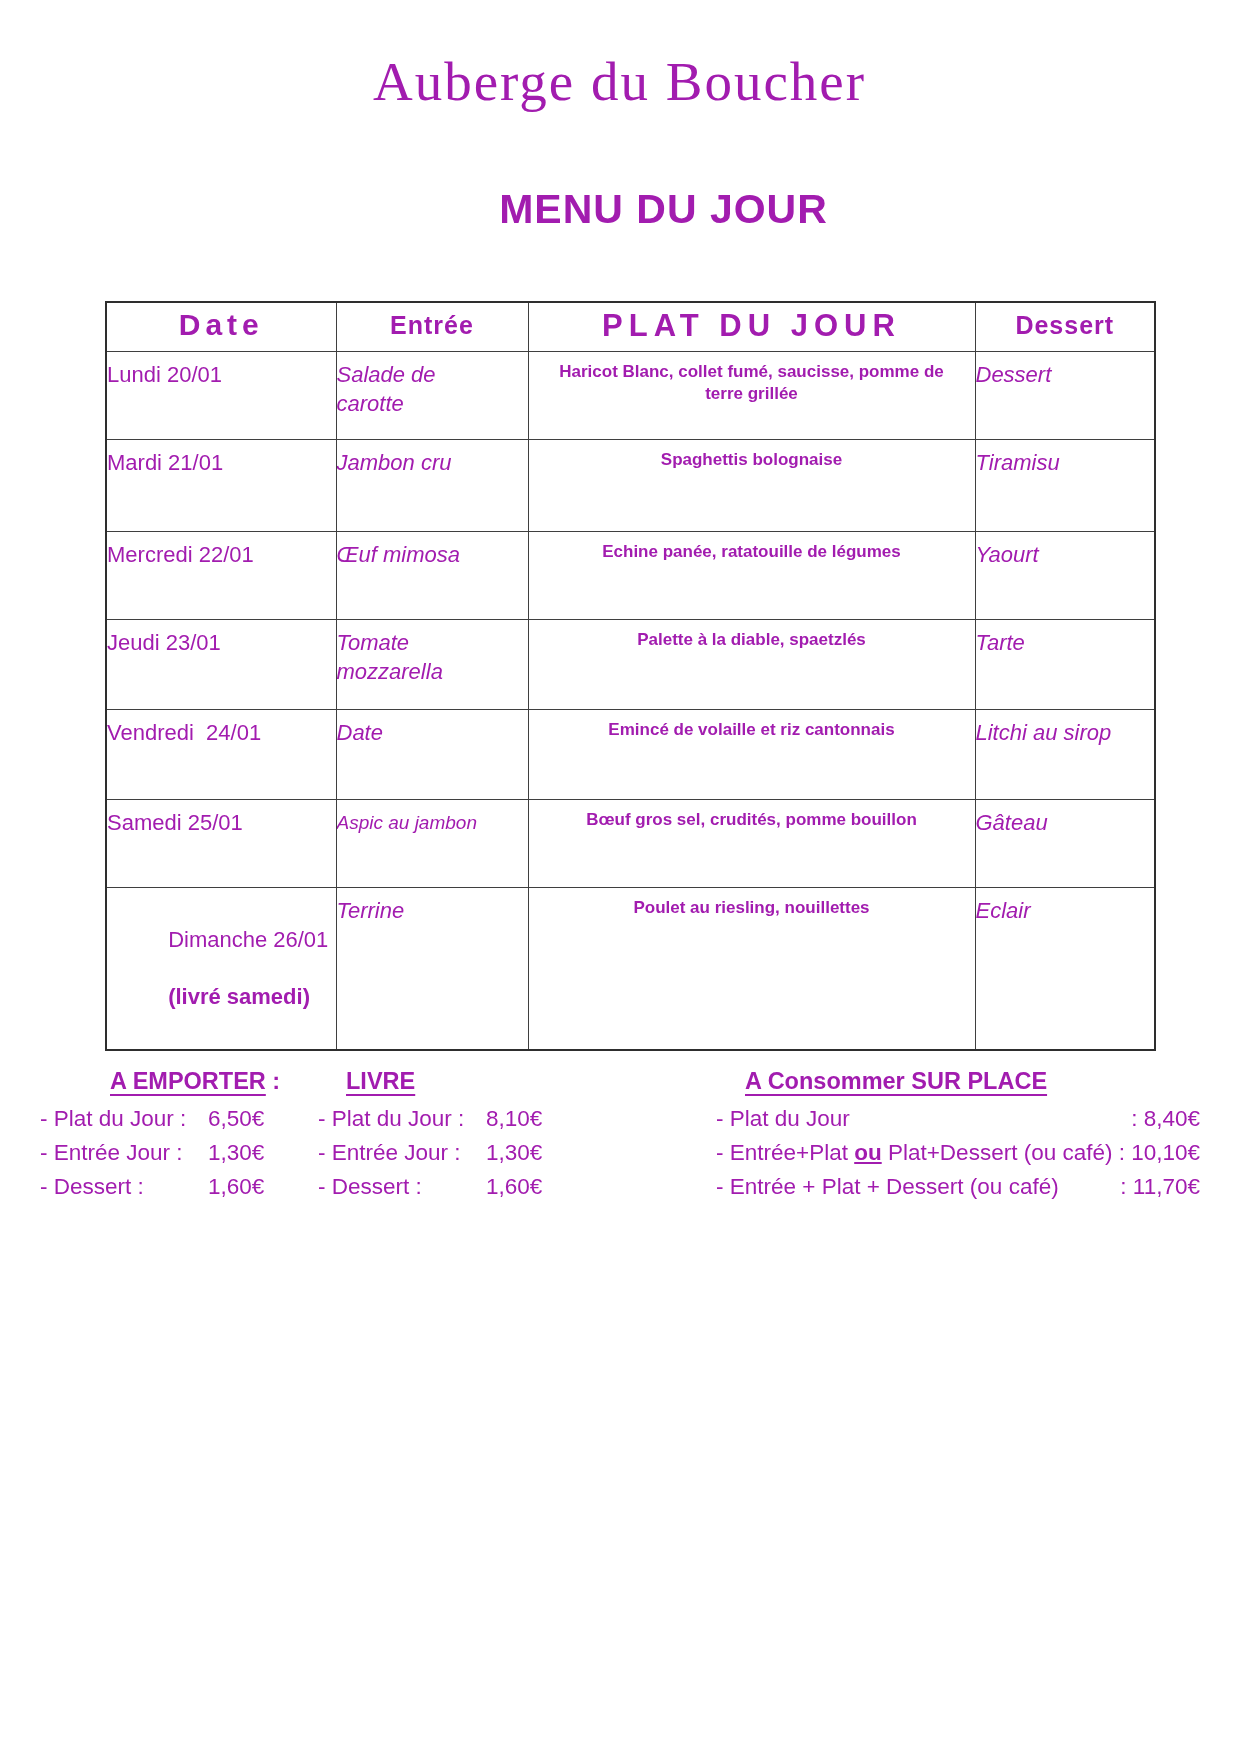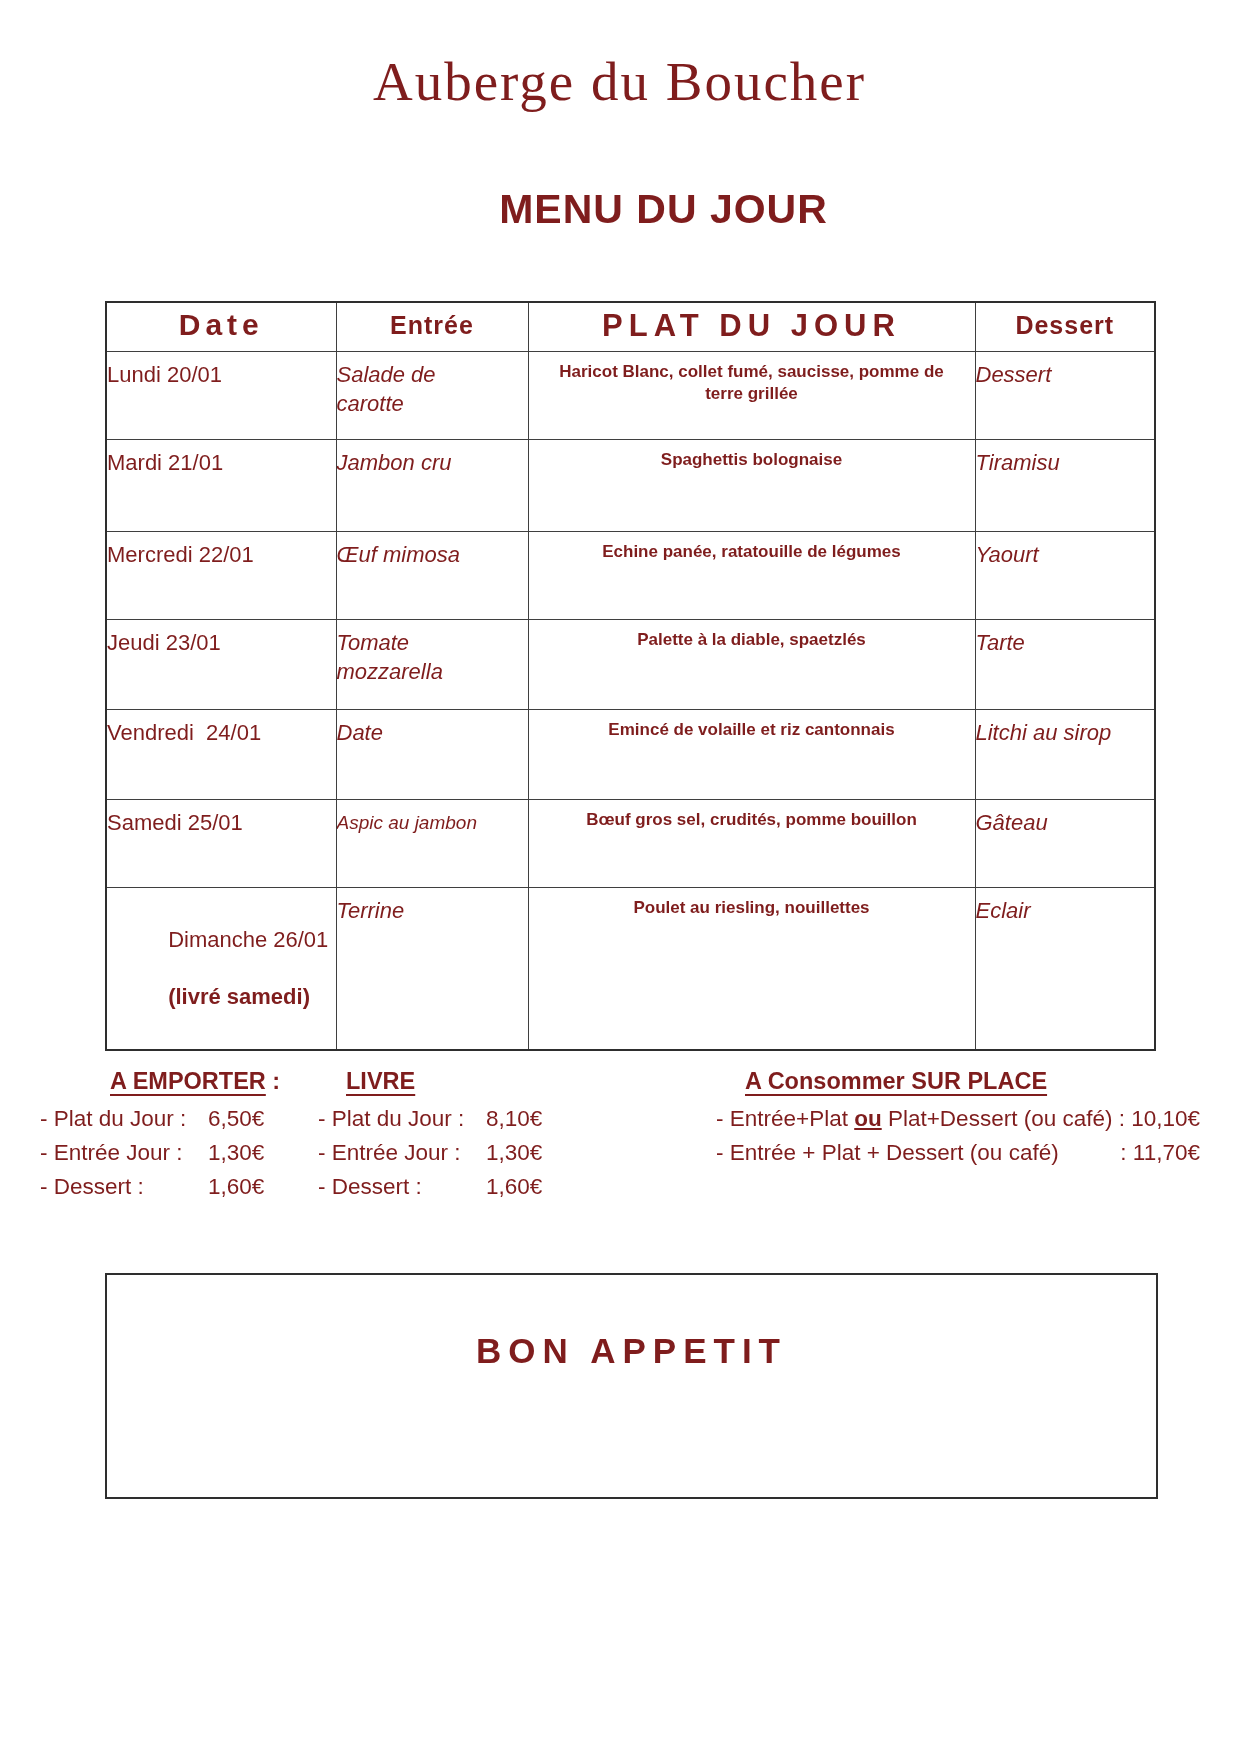--- a/index.html
+++ b/index.html
@@ -1,21 +1,21 @@
 <!DOCTYPE html>
 <html><head>
 <meta charset="utf-8">
 <style>
   html,body { margin:0; padding:0; background:#e8e8e8; }
   .page {
     position:relative;
     width:1239px; height:1754px;
     margin:0 auto;
     background:#ffffff;
-    color:#7f1d1d;
+    color:#a21caf;
     font-family:"Liberation Sans", sans-serif;
     overflow:hidden;
   }
 
   
   .doc-title {
     position:absolute; top:50px; left:0; width:100%;
     text-align:center;
     font-family:"Liberation Serif", serif;
     font-size:55px; font-weight:400; letter-spacing:2px;
@@ -196,28 +196,29 @@
         <span>- Dessert :</span>
         <span>1,60€</span>
       </div>
     </div>
 
     <div class="p-col surplace">
       <div class="p-head">
         <span class="u">A Consommer SUR PLACE</span>
       </div>
       <div class="p-item">
+        <span>- Plat du Jour</span>
+        <span>: 8,40€</span>
+      </div>
+      <div class="p-item">
         <span><span>- Entrée+Plat </span><strong>ou</strong><span> Plat+Dessert (ou café)</span></span>
         <span>: 10,10€</span>
       </div>
       <div class="p-item">
         <span>- Entrée + Plat + Dessert (ou café)</span>
         <span>: 11,70€</span>
       </div>
     </div>
 
   </div>
 
-  <div class="footer-box">
-    <div class="footer-text">BON APPETIT</div>
-  </div>
 
 </div>
 
 </body></html>

